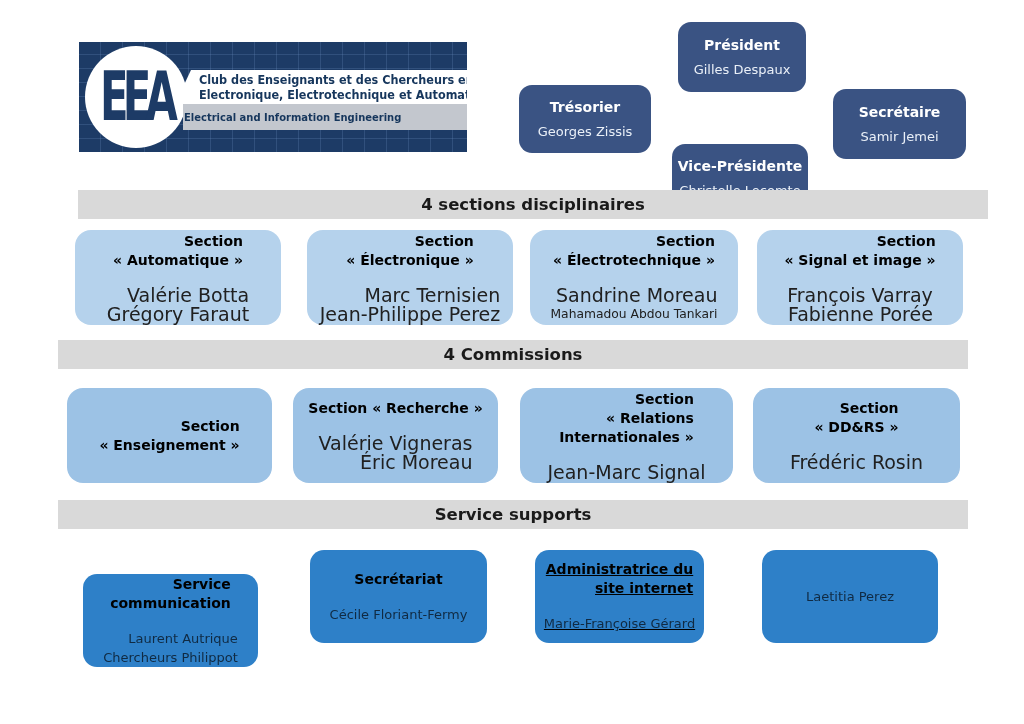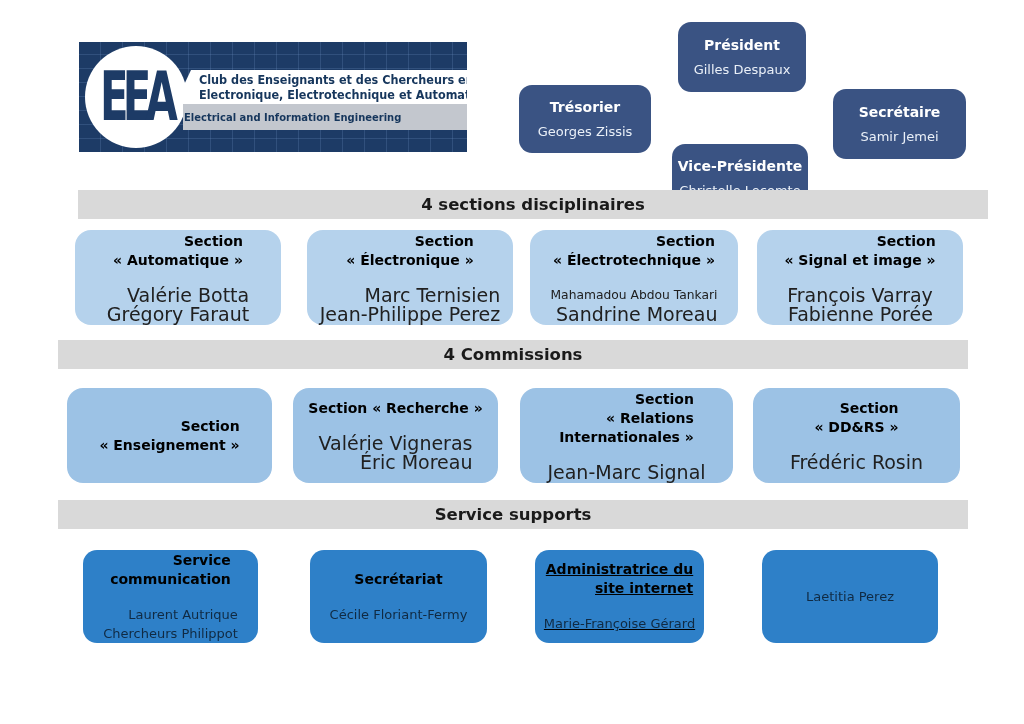--- a/index.html
+++ b/index.html
@@ -129,22 +129,22 @@
 « Électronique »</div>
     <div class="b-members">
       <div class="member">Marc Ternisien</div>
       <div class="member">Jean-Philippe Perez</div>
     </div>
   </div>
   <div class="obox row1" style="left:530px; top:230px; width:208px; height:95px;">
     <div class="b-title">Section
 « Électrotechnique »</div>
     <div class="b-members">
+      <div class="member">Sandrine Moreau</div>
       <div class="member small">Mahamadou Abdou Tankari</div>
-      <div class="member">Sandrine Moreau</div>
     </div>
   </div>
   <div class="obox row1" style="left:757px; top:230px; width:206px; height:95px;">
     <div class="b-title">Section
 « Signal et image »</div>
     <div class="b-members">
       <div class="member">François Varray</div>
       <div class="member">Fabienne Porée</div>
     </div>
   </div>
@@ -177,21 +177,21 @@
 « DD&amp;RS »</div>
     <div class="b-members">
       <div class="member">Frédéric Rosin</div>
     </div>
   </div>
 
   <div class="hbar" style="top:500px;">
     <div class="h-label">Service supports</div>
   </div>
 
-  <div class="obox row3" style="left:83px; top:550px; width:175px; height:93px;">
+  <div class="obox row3" style="left:83px; top:574px; width:175px; height:93px;">
     <div class="b-title">Service
 communication</div>
     <div class="b-members">
       <div class="member">Laurent Autrique</div>
       <div class="member">Chercheurs Philippot</div>
     </div>
   </div>
   <div class="obox row3" style="left:310px; top:550px; width:177px; height:93px;">
     <div class="b-title">Secrétariat</div>
     <div class="b-members">

